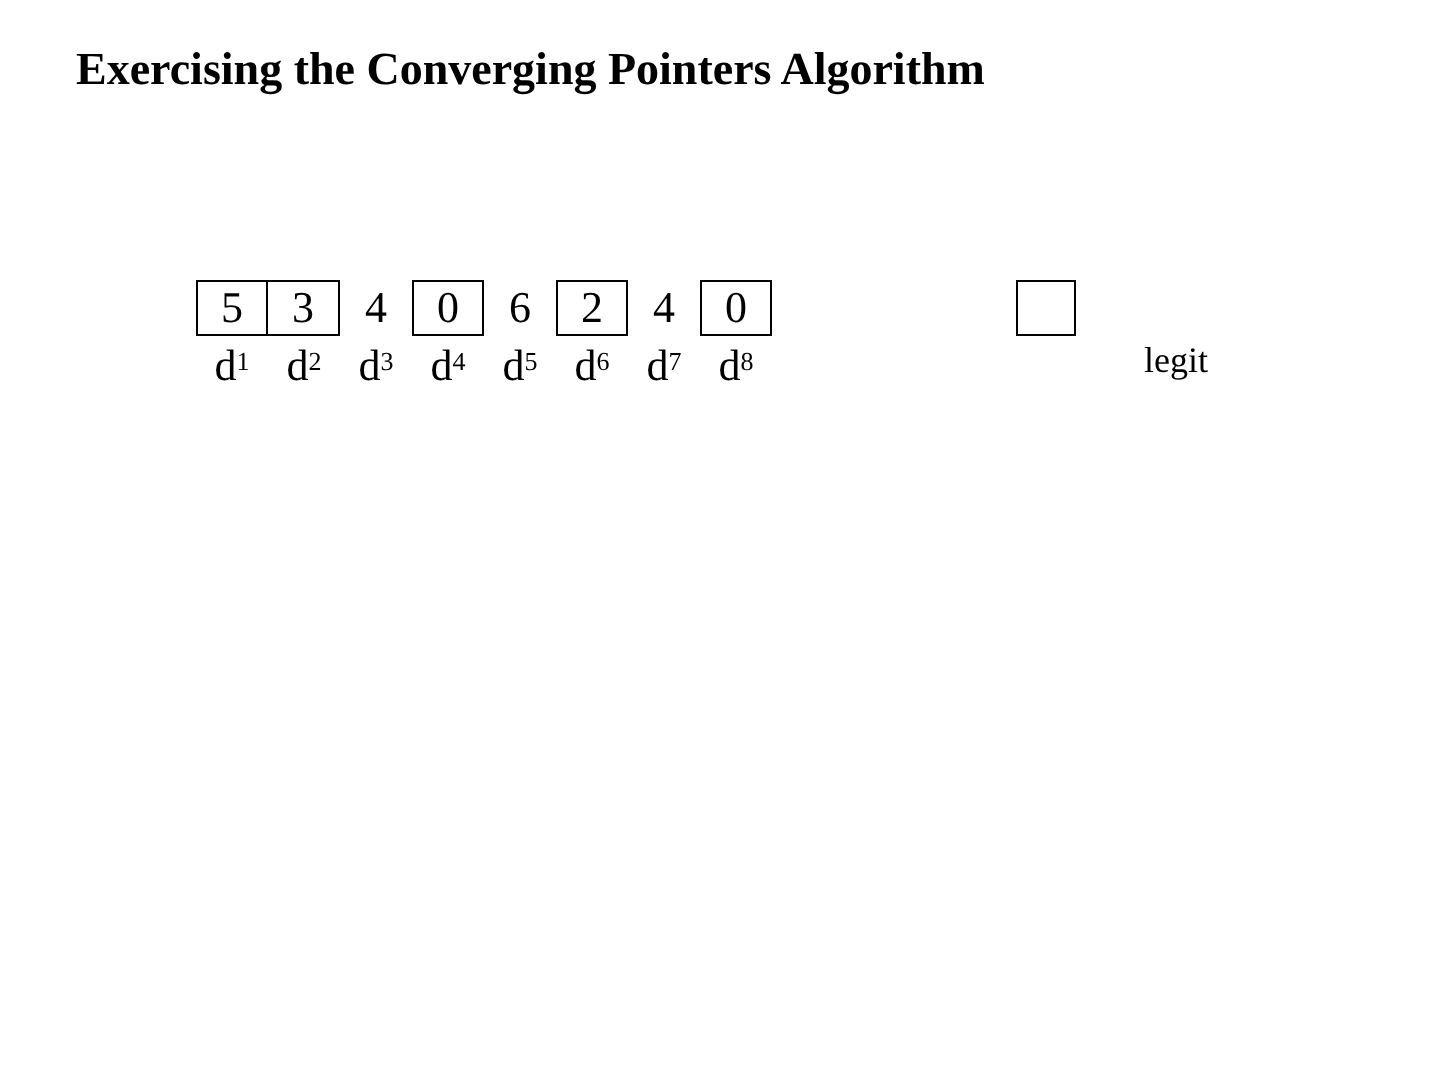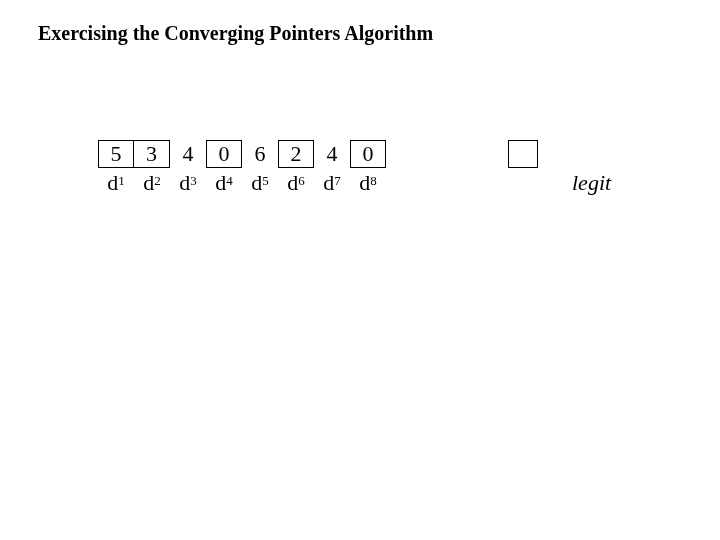--- a/index.html
+++ b/index.html
@@ -8,21 +8,21 @@
     width: 720px;
     height: 540px;
     background: #ffffff;
     font-family: "Times New Roman", Times, serif;
     color: #000;
   }
   .title {
     position: absolute;
     top: 22px;
     left: 38px;
-    font-size: 20px;
+    font-size: 23px;
     font-weight: bold;
   }
   .stage {
     position: absolute;
     top: 140px;
     left: 98px;
   }
   .row {
     display: flex;
   }
@@ -67,22 +67,21 @@
     left: 508px;
     width: 30px;
     height: 28px;
     border: 1px solid #000;
     box-sizing: border-box;
   }
   .legitlabel {
     position: absolute;
     top: 170px;
     left: 572px;
-    font-size: 22px;
-    font-style: italic;
+    font-size: 18px;
   }
 </style>
 </head>
 <body>
 
 <div class="title">Exercising the Converging Pointers Algorithm</div>
 
 <div class="stage">
   <div class="row">
     <div class="cell boxed">5</div>

